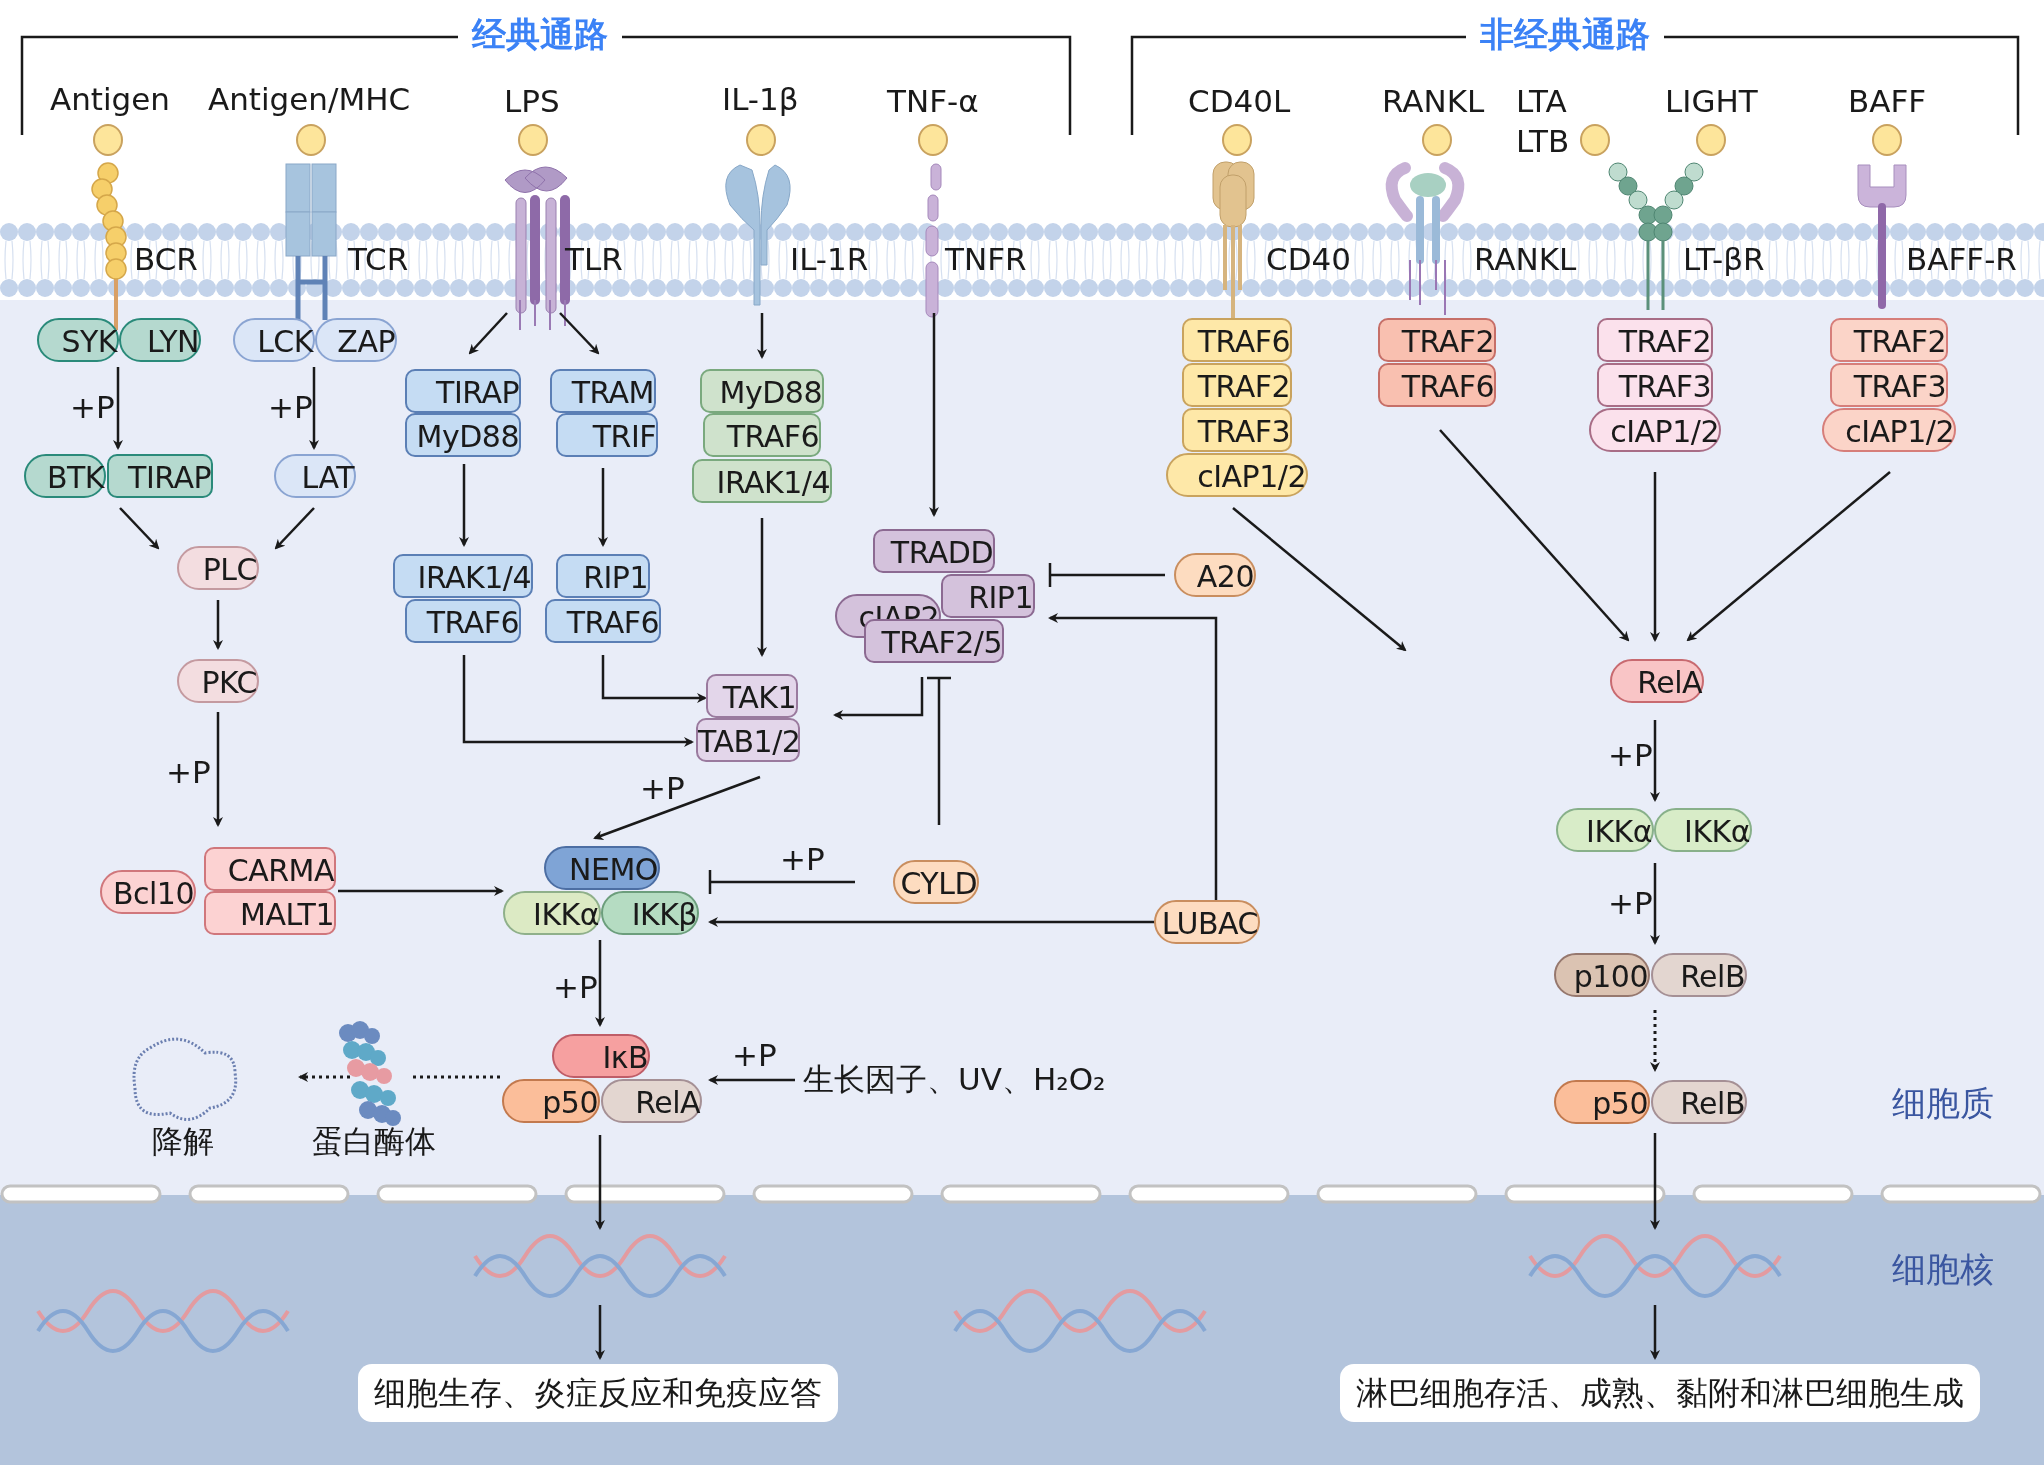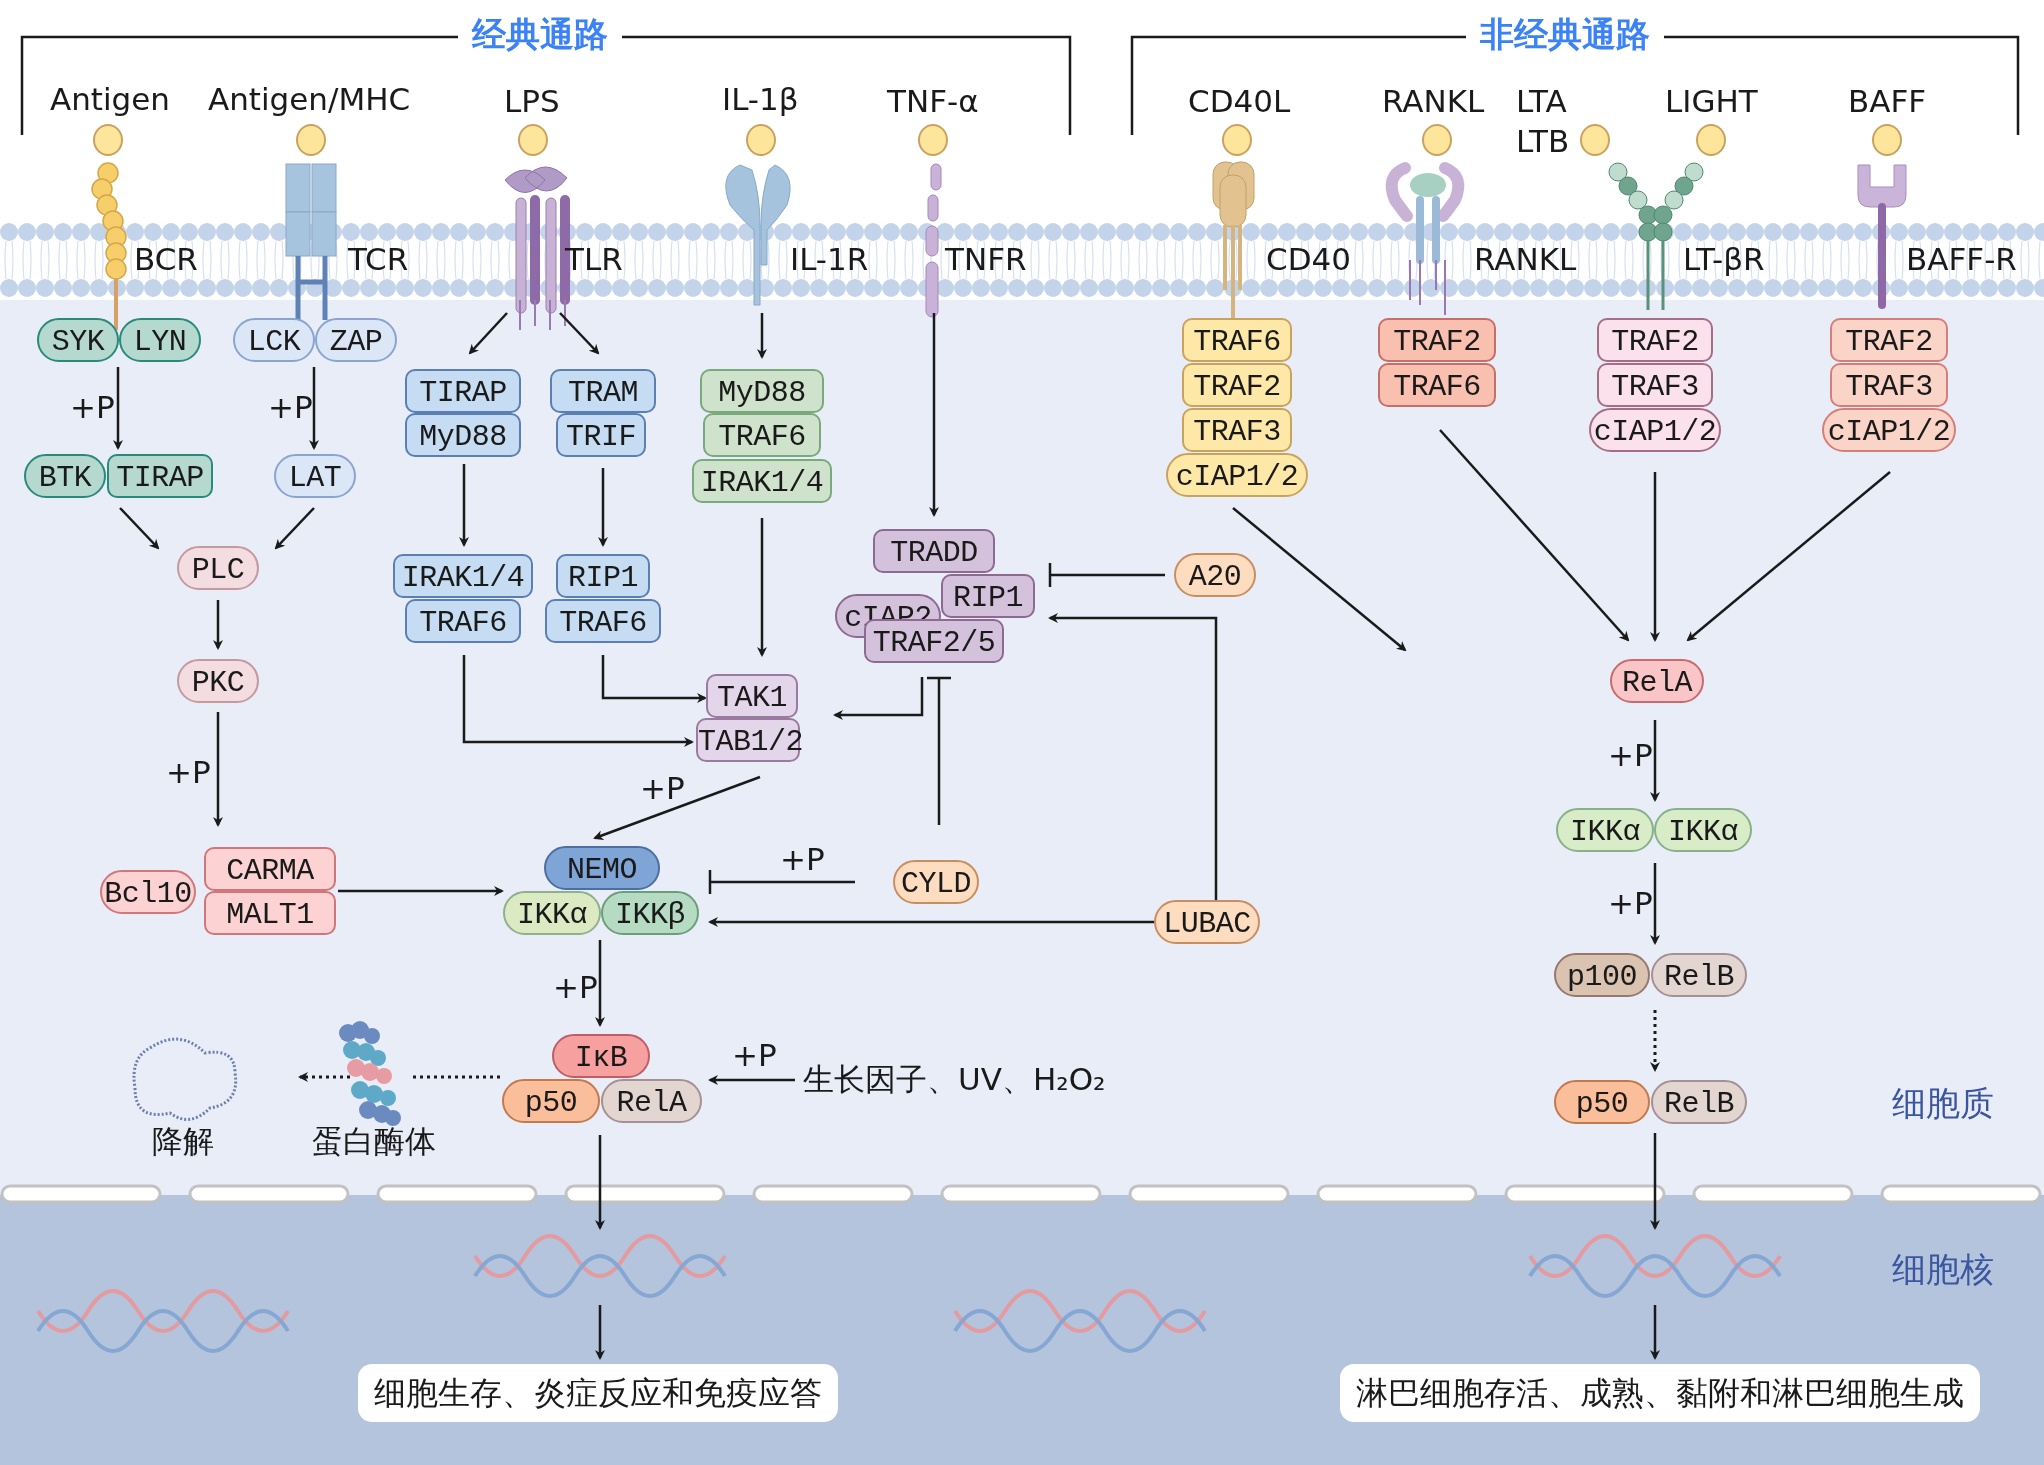--- a/index.html
+++ b/index.html
@@ -2,21 +2,21 @@
 <html><head>
 <meta charset="utf-8">
 <style>
   html,body{margin:0;padding:0;}
   body{width:2044px;height:1465px;position:relative;overflow:hidden;background:#ffffff;font-family:"DejaVu Sans","Liberation Sans",sans-serif;color:#1a1a1a;}
   #cytoplasm{position:absolute;left:0;top:225px;width:2044px;height:970px;background:#e9edf8;}
   #nucleus{position:absolute;left:0;top:1195px;width:2044px;height:270px;background:#b3c4dc;}
   #membrane{position:absolute;left:0;top:220px;width:2044px;height:80px;}
   #envelope{position:absolute;left:0;top:1183px;width:2044px;height:24px;}
   #lines{position:absolute;left:0;top:0;width:2044px;height:1465px;pointer-events:none;}
-  .node{position:absolute;height:44px;line-height:44px;font-size:30px;text-align:center;border:2px solid;box-sizing:border-box;border-radius:22px;white-space:nowrap;letter-spacing:-0.5px;font-family:Liberation Mono, monospace;}
+  .node{position:absolute;height:44px;line-height:44px;font-size:30px;text-align:right;border:2px solid;box-sizing:border-box;border-radius:22px;white-space:nowrap;letter-spacing:-0.5px;}
   .rect{border-radius:10px;}
   .lbl{position:absolute;font-size:31px;white-space:nowrap;line-height:1;}
   .sec{position:absolute;font-size:34px;color:#3b82f6;font-weight:bold;background:#fff;padding:0 14px;line-height:1;font-family:Liberation Mono, monospace;}
   .region{position:absolute;font-size:34px;color:#3a56a0;line-height:1;}
   .ligand{position:absolute;width:30px;height:32px;border-radius:50%;background:#fde59b;border:2px solid #c9a25f;box-sizing:border-box;}
   .outbox{position:absolute;background:#fff;border-radius:14px;height:58px;line-height:58px;font-size:32px;padding:0 16px;white-space:nowrap;}
   
   .teal{background:#b5d9cf;border-color:#2a8a7a;}
   .lblue{background:#dbe6f7;border-color:#8aa4d2;}
   .blue{background:#c5dcf3;border-color:#5b7fb5;}
@@ -327,21 +327,21 @@
 <div class="node pink" style="left:177px;top:546px;width:82px;">PLC</div>
 <div class="node pink" style="left:177px;top:659px;width:82px;">PKC</div>
 
 <div class="node red" style="left:100px;top:870px;width:96px;">Bcl10</div>
 <div class="node red rect" style="left:204px;top:847px;width:132px;">CARMA</div>
 <div class="node red rect" style="left:204px;top:891px;width:132px;">MALT1</div>
 
 <div class="node blue rect" style="left:405px;top:369px;width:116px;">TIRAP</div>
 <div class="node blue rect" style="left:405px;top:413px;width:116px;">MyD88</div>
 <div class="node blue rect" style="left:550px;top:369px;width:106px;">TRAM</div>
-<div class="node blue rect" style="left:556px;top:413px;width:90px;">TRIF</div>
+<div class="node blue rect" style="left:556px;top:413px;width:102px;">TRIF</div>
 
 <div class="node blue rect" style="left:393px;top:554px;width:140px;">IRAK1/4</div>
 <div class="node blue rect" style="left:405px;top:599px;width:116px;">TRAF6</div>
 <div class="node blue rect" style="left:556px;top:554px;width:94px;">RIP1</div>
 <div class="node blue rect" style="left:545px;top:599px;width:116px;">TRAF6</div>
 
 <div class="node green rect" style="left:700px;top:369px;width:124px;">MyD88</div>
 <div class="node green rect" style="left:703px;top:413px;width:118px;">TRAF6</div>
 <div class="node green rect" style="left:692px;top:459px;width:140px;">IRAK1/4</div>
 

